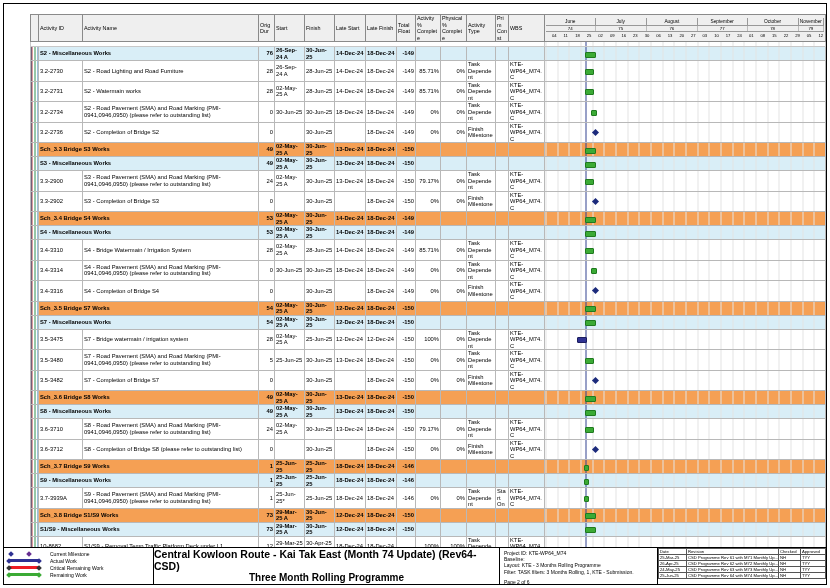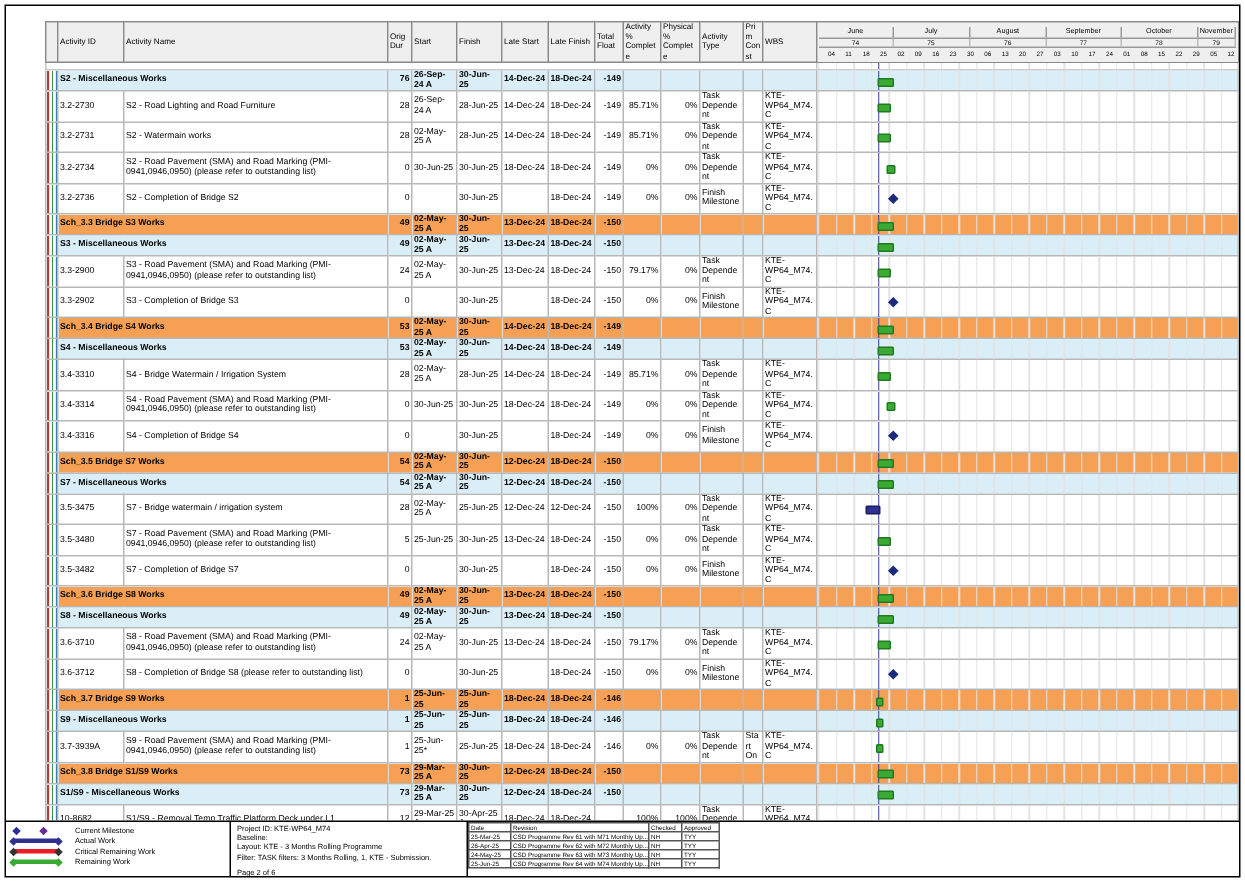--- a/index.html
+++ b/index.html
@@ -707,20 +707,24 @@
         </div>
         <div class="li">
           <div class="ic">
             <span class="lbar" style="background: rgb(59, 170, 53);"></span>
             <span class="dia" style="position: absolute; left: 0px; top: 1px; background: rgb(59, 170, 53);"></span>
             <span class="dia" style="position: absolute; left: 30px; top: 1px; background: rgb(59, 170, 53);"></span>
           </div>
           <span class="lb">Remaining Work</span>
         </div>
       </div>
+    <div class="titlebox">
+      <div class="t1">Central Kowloon Route - Kai Tak East (Month 74 Update) (Rev64- CSD)</div>
+      <div class="t2">Three Month Rolling Programme</div>
+    </div>
     <div class="fbox infobox">
       <div>Project ID: KTE-WP64_M74</div>
       <div>Baseline:</div>
       <div>Layout: KTE - 3 Months Rolling Programme</div>
       <div>Filter: TASK filters: 3 Months Rolling, 1, KTE - Submission.</div>
       <div class="pg">Page 2 of 6</div>
     </div>
     <div class="fbox revbox">
       <table class="rev">
         <colgroup>

